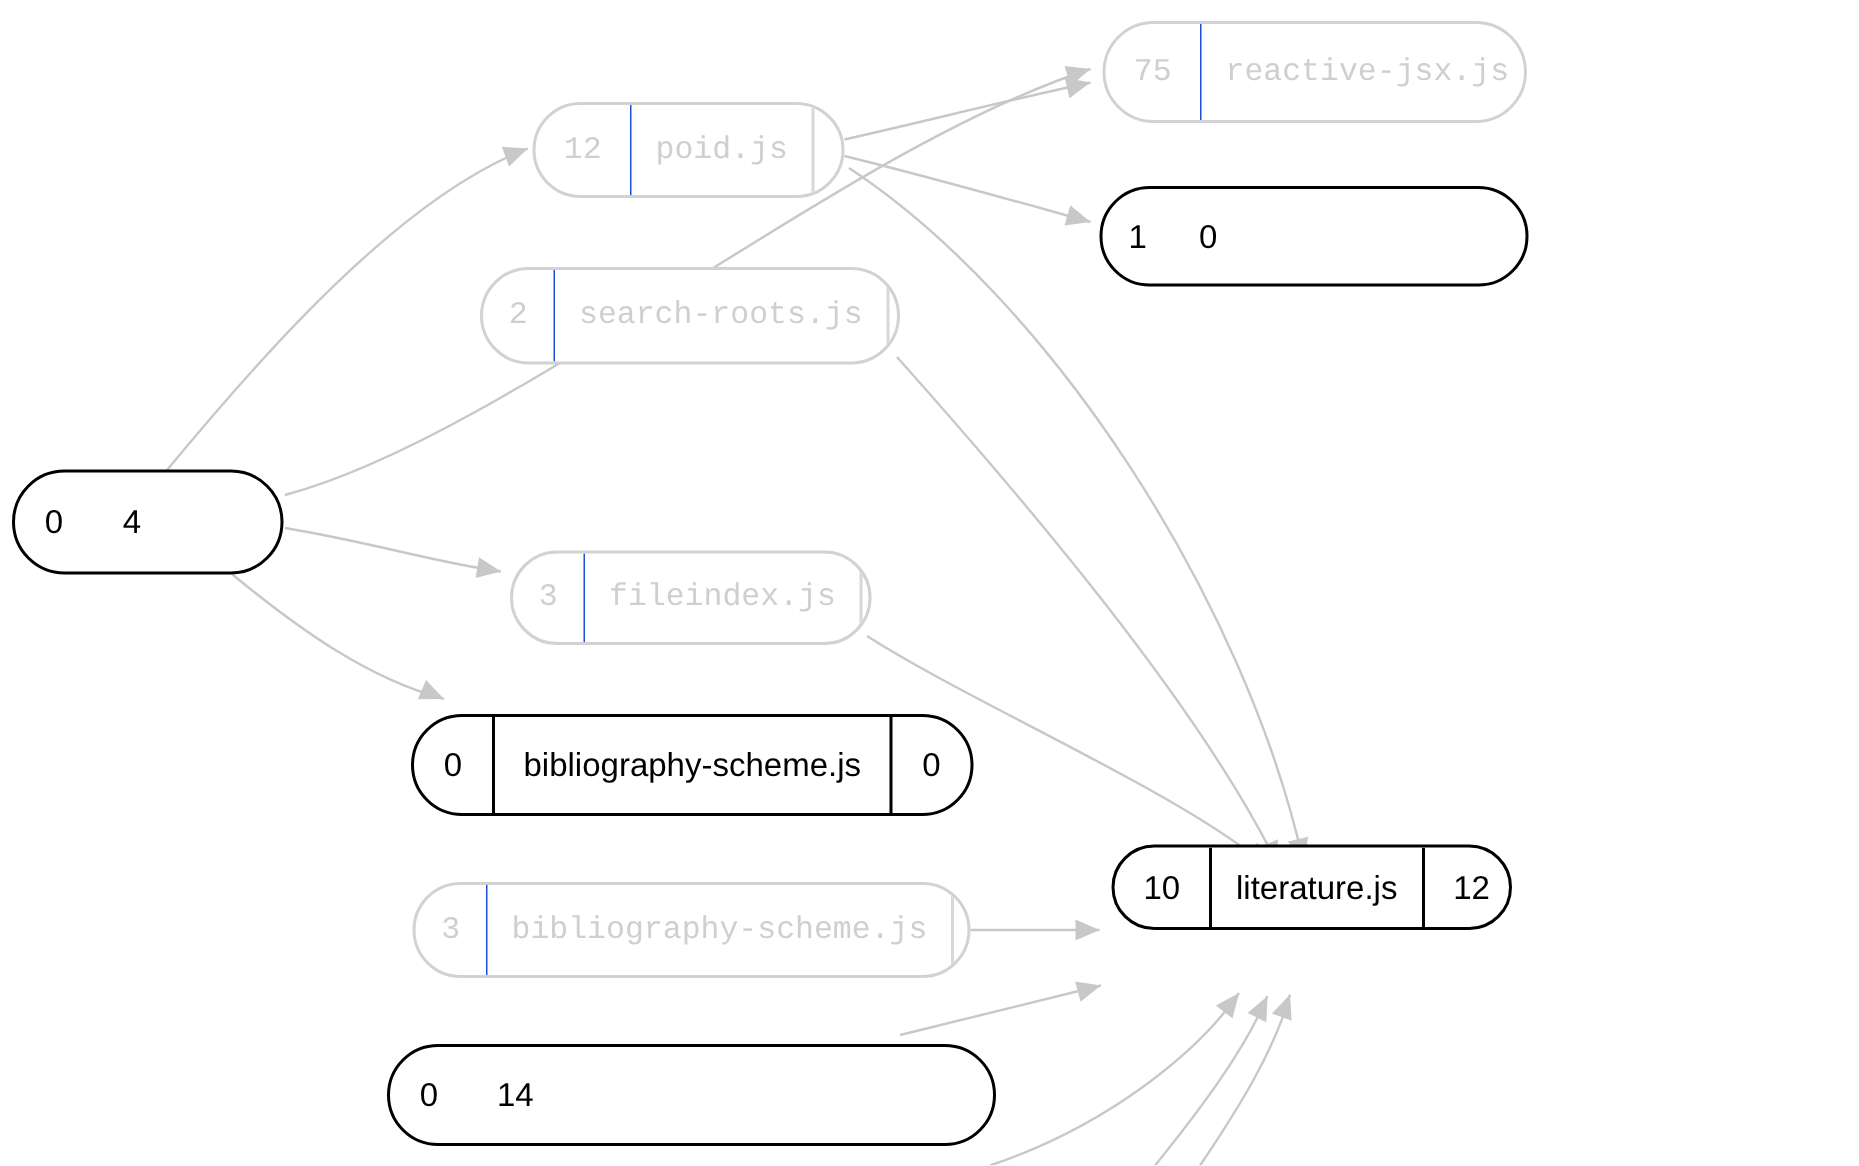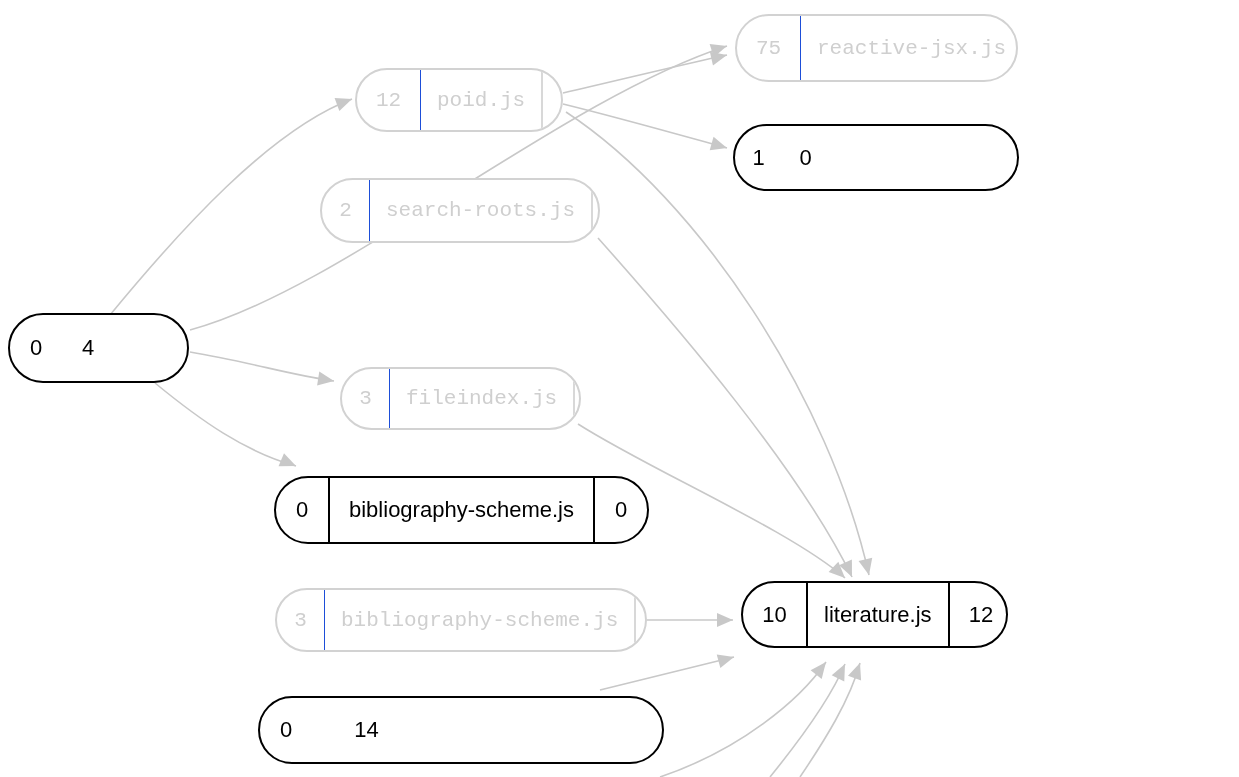--- a/index.html
+++ b/index.html
@@ -149,23 +149,23 @@
       <div class="node active" style="left: 274px; top: 476px; width: 375px; height: 68px; font-size: 22px;">
         <div class="cell cell-count" style="flex-basis: 52px;">0</div>
         <div class="cell cell-label">bibliography-scheme.js</div>
         <div class="cell cell-count" style="flex-basis: 52px;">0</div>
       </div>
       <div class="node faded" style="left: 275px; top: 588px; width: 372px; height: 64px; font-size: 21px;">
         <div class="cell cell-count" style="flex-basis: 47px;">3</div>
         <div class="cell cell-label">bibliography-scheme.js</div>
         <div class="cell cell-count" style="flex-basis: 47px;">5</div>
       </div>
-      <div class="node active" style="left: 741px; top: 581px; width: 267px; height: 67px; font-size: 22px;">
+      <div class="node active" style="left: 741px; top: 563px; width: 267px; height: 57px; font-size: 22px;">
         <div class="cell cell-count" style="flex-basis: 63px;">10</div>
         <div class="cell cell-label">literature.js</div>
         <div class="cell cell-count" style="flex-basis: 63px;">12</div>
       </div>
       <div class="node active" style="left: 258px; top: 696px; width: 406px; height: 68px; font-size: 22px;">
         <div class="cell cell-count" style="flex-basis: 52px;">0</div>
-        <div class="cell cell-count" style="flex-basis: 63px; margin-left: 23px;">14</div>
+        <div class="cell cell-count" style="flex-basis: 63px;">14</div>
       </div>
     </div>
 </div>
 
 </body></html>

